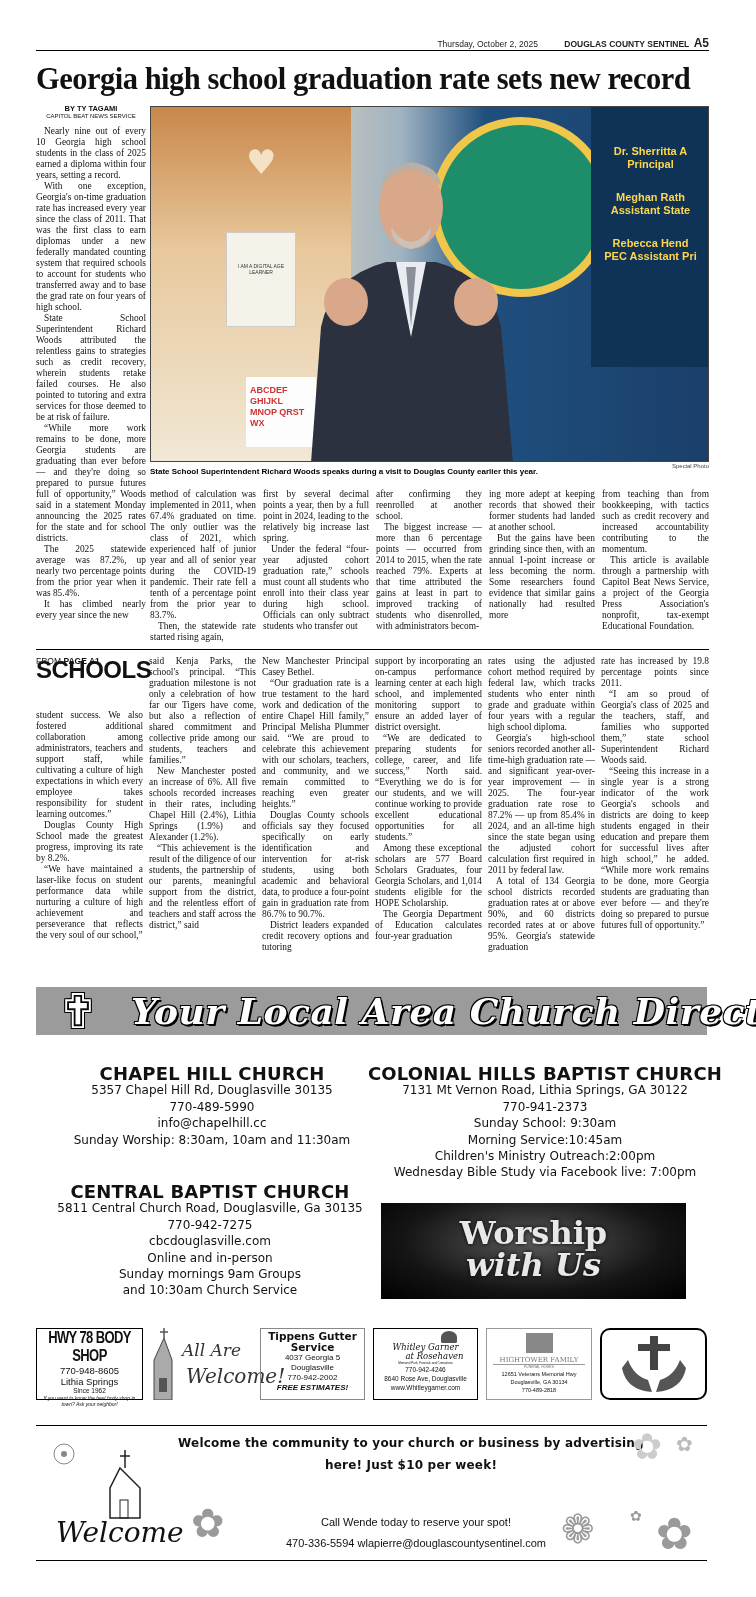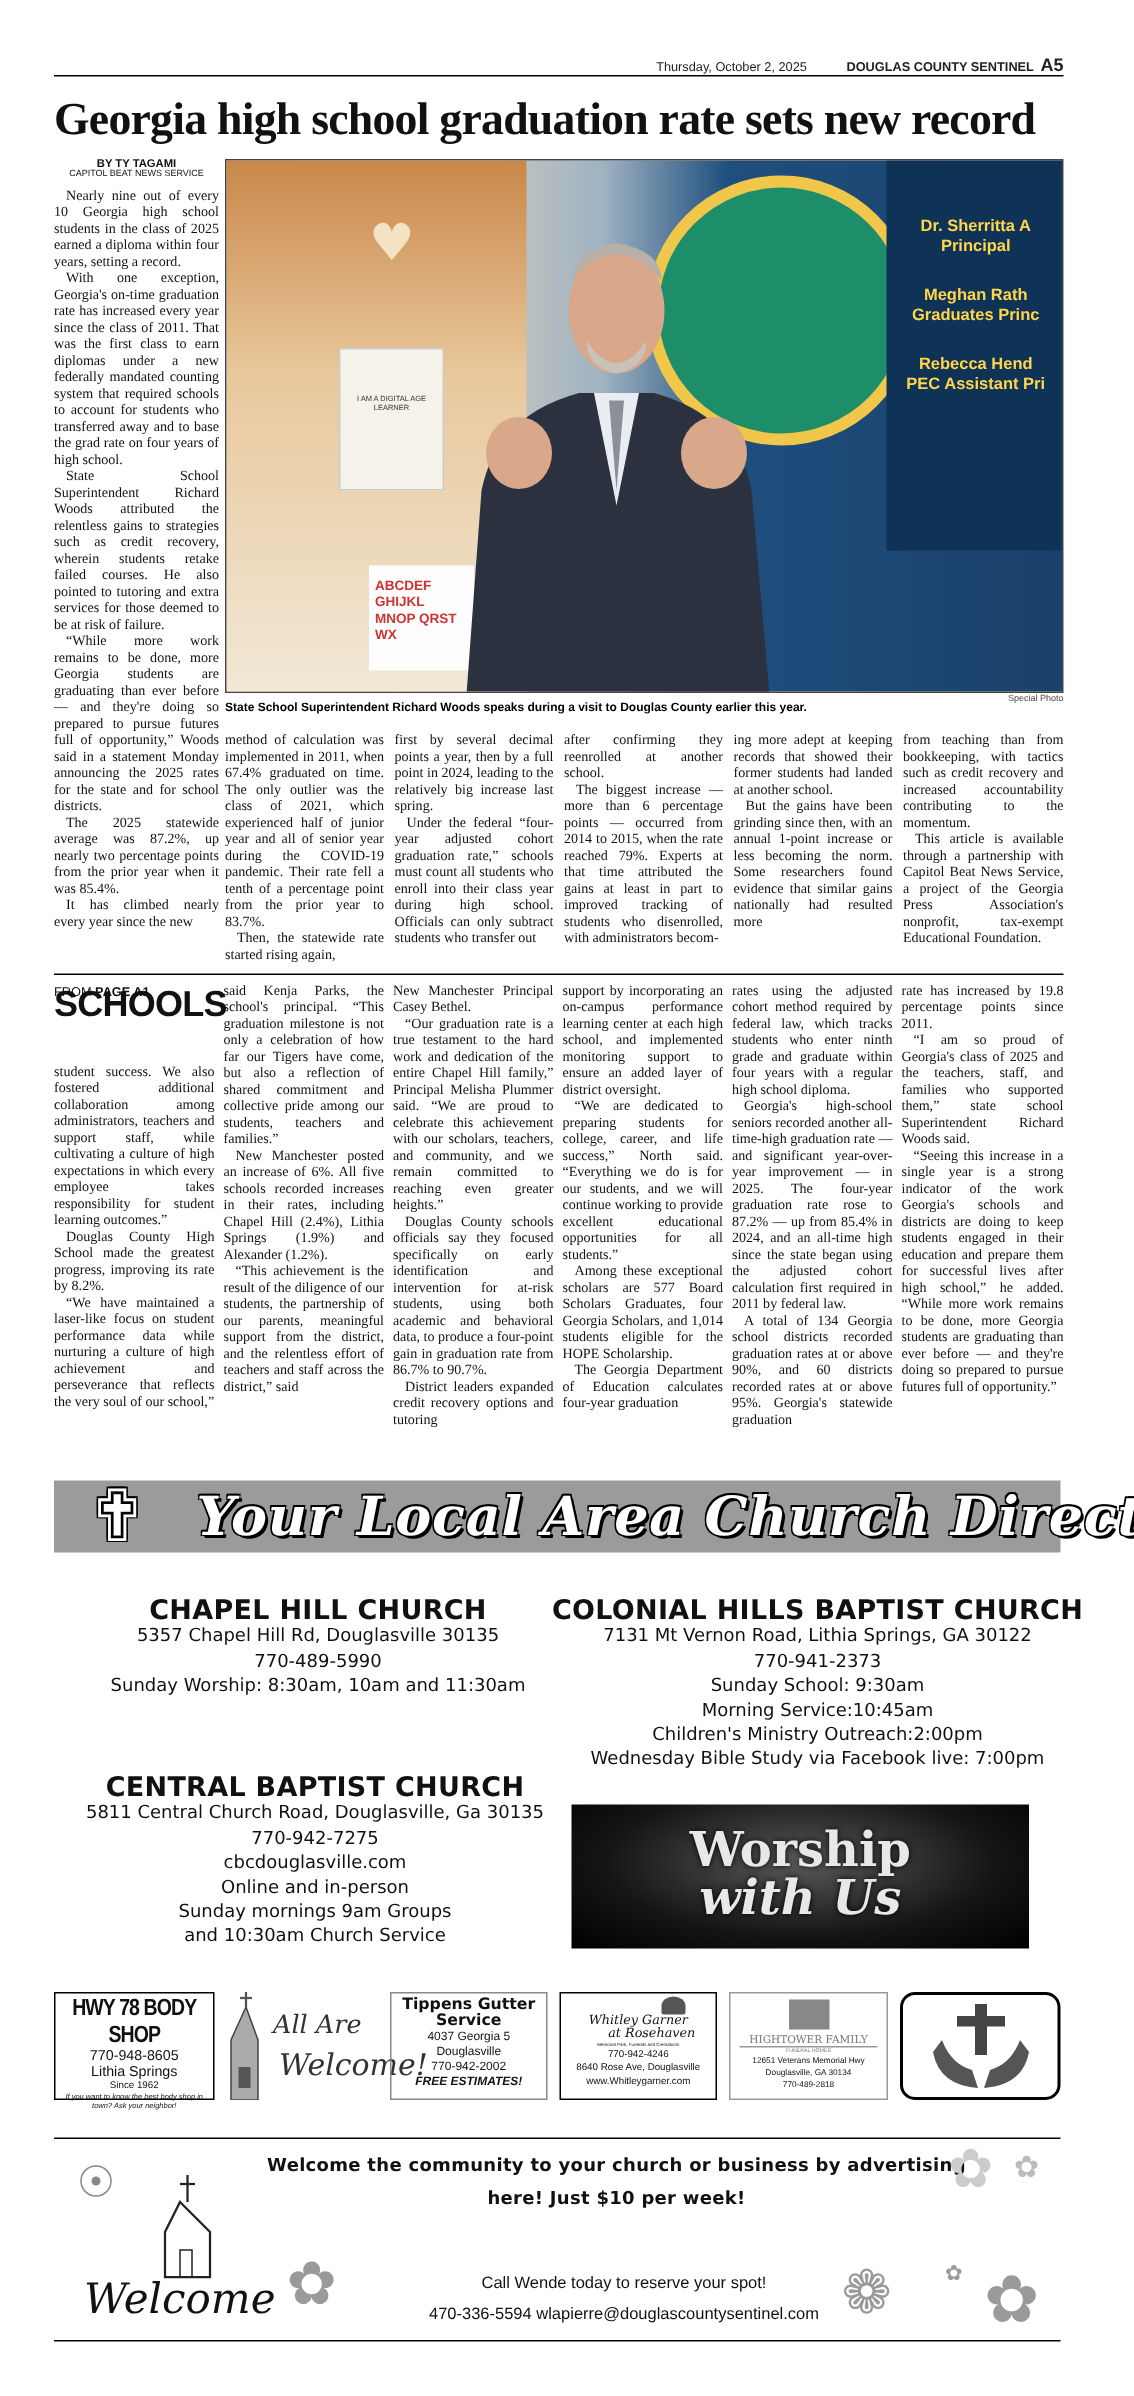--- a/index.html
+++ b/index.html
@@ -69,21 +69,21 @@
 </div>
 
 <div class="abs photo">
   <div class="wall"></div>
   <div class="heart">♥</div>
   <div class="poster">I AM A DIGITAL AGE LEARNER</div>
   <div class="letters">ABCDEF GHIJKL MNOP QRST WX</div>
   <div class="logo"></div>
   <div class="screen">
     <div><span>Dr. Sherritta A</span><br><span>Principal</span></div>
-    <div><span>Meghan Rath</span><br><span>Graduates Princ</span></div>
+    <div><span>Meghan Rath</span><br><span>Assistant State</span></div>
     <div><span>Rebecca Hend</span><br><span>PEC Assistant Pri</span></div>
   </div>
   <svg class="man" viewBox="0 0 240 336">
     <path d="M20 336 L30 200 Q40 150 95 135 L145 135 Q200 150 210 200 L222 336 Z" fill="#2c3140"></path>
     <path d="M105 135 L120 210 L135 135 Z" fill="#e9edf2"></path>
     <path d="M115 140 L120 200 L125 140 Z" fill="#8a8f9a"></path>
     <ellipse cx="120" cy="80" rx="32" ry="42" fill="#d9a78a"></ellipse>
     <path d="M90 60 Q120 25 150 60 Q150 40 120 35 Q92 40 90 60Z" fill="#b8b0a6"></path>
     <path d="M100 100 Q120 130 140 100 Q140 118 120 122 Q100 118 100 100Z" fill="#c9c2b8"></path>
     <ellipse cx="55" cy="175" rx="22" ry="24" fill="#d9a78a"></ellipse>
@@ -157,20 +157,21 @@
 
 <div class="abs banner">
   <span class="cross">✟</span>
   <span class="title">Your Local Area Church Directory</span>
 </div>
 
 <div class="church" style="left:62px; top:1066px; width:300px;">
   <div class="name">CHAPEL HILL CHURCH</div>
   <div>5357 Chapel Hill Rd, Douglasville 30135</div>
   <div>770-489-5990</div>
+  <div>info@chapelhill.cc</div>
   <div>Sunday Worship: 8:30am, 10am and 11:30am</div>
 </div>
 
 <div class="church" style="left:360px; top:1066px; width:370px;">
   <div class="name">COLONIAL HILLS BAPTIST CHURCH</div>
   <div>7131 Mt Vernon Road, Lithia Springs, GA 30122</div>
   <div>770-941-2373</div>
   <div>Sunday School: 9:30am</div>
   <div>Morning Service:10:45am</div>
   <div>Children's Ministry Outreach:2:00pm</div>

